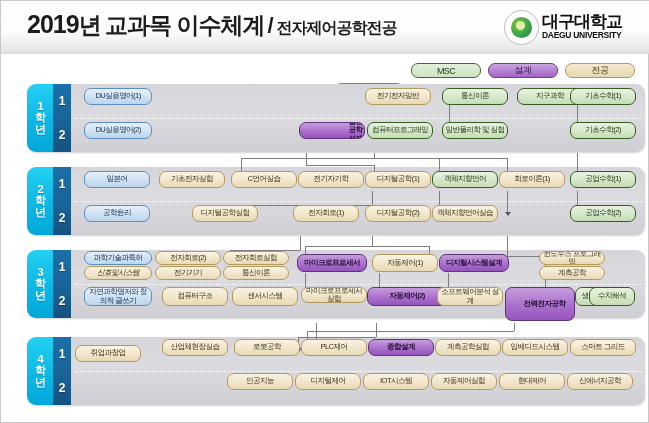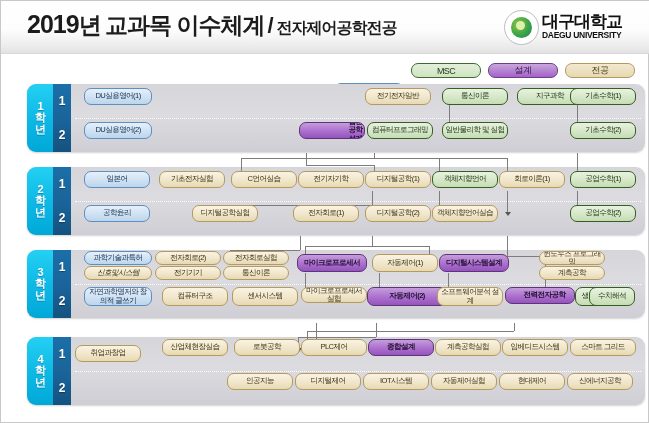--- a/index.html
+++ b/index.html
@@ -218,21 +218,21 @@
         <div class="cbox c-beige" style="left: 345px; top: 4px; width: 66px; height: 18px;">자동제어(1)</div>
         <div class="cbox c-purple" style="left: 412px; top: 4px; width: 70px; height: 18px;">디지털시스템설계</div>
         <div class="cbox c-beige" style="left: 512px; top: 1px; width: 66px; height: 14px;">윈도우즈 프로그래밍</div>
         <div class="cbox c-beige" style="left: 512px; top: 16px; width: 66px; height: 14px;">계측공학</div>
         <div class="cbox c-blue" style="left: 57px; top: 37px; width: 68px; height: 19px;">자연과학명저와 창의적 글쓰기</div>
         <div class="cbox c-beige" style="left: 135px; top: 37px; width: 66px; height: 19px;">컴퓨터구조</div>
         <div class="cbox c-beige" style="left: 205px; top: 37px; width: 66px; height: 19px;">센서시스템</div>
         <div class="cbox c-beige" style="left: 274px; top: 37px; width: 66px; height: 16px;">마이크로프로세서 실험</div>
         <div class="cbox c-purple" style="left: 340px; top: 37px; width: 80px; height: 19px;">자동제어(2)</div>
         <div class="cbox c-beige" style="left: 410px; top: 37px; width: 66px; height: 19px;">소프트웨어분석 설계</div>
-        <div class="cbox c-purple" style="left: 478px; top: 37px; width: 70px; height: 17px; padding-left: 10px;">전력전자공학</div>
+        <div class="cbox c-purple" style="left: 478px; top: 37px; width: 70px; height: 34px; padding-left: 10px;">전력전자공학</div>
         <div class="cbox c-green" style="left: 548px; top: 37px; width: 48px; height: 19px;">생물미래학</div>
         <div class="cbox c-green" style="left: 562px; top: 37px; width: 46px; height: 19px;">수치해석</div>
       </div>
       <div class="yearblock" style="top: 336px; height: 68px;">
         <div class="yb-bg"></div>
         <div class="yb-tab"></div>
         <div class="yb-tab-txt">
           <span>4</span>
           <span>학</span>
           <span>년</span>

